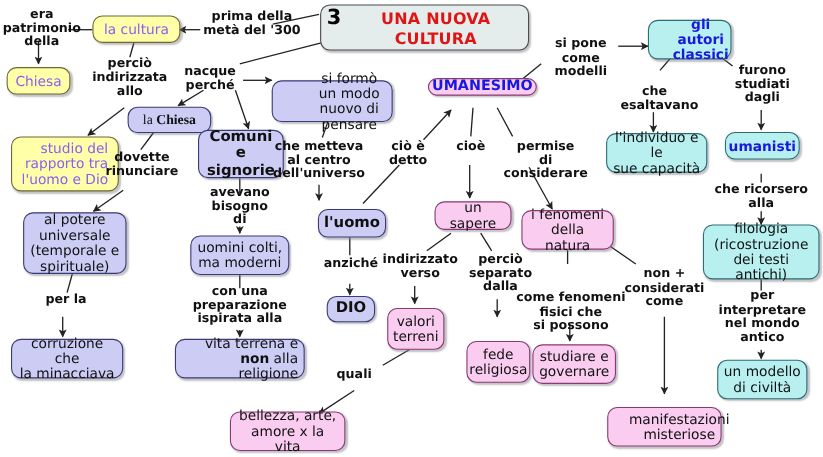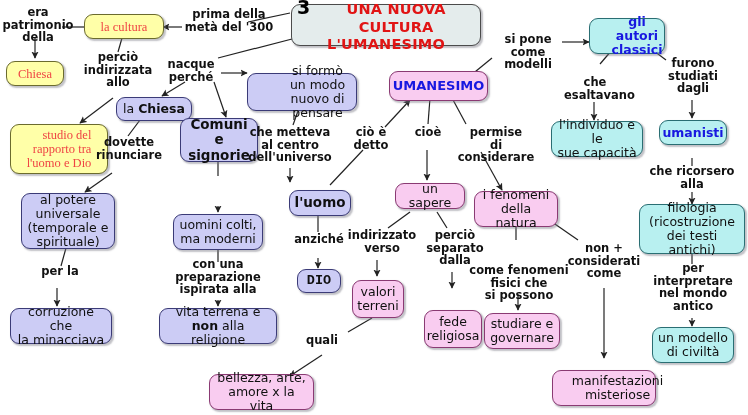--- a/index.html
+++ b/index.html
@@ -31,21 +31,21 @@
     justify-content: center;
     text-align: center;
     border: 1.3px solid #3b3b55;
     border-radius: 9px;
     line-height: 1.12;
     padding: 3px 5px;
     box-shadow: 1.5px 1.5px 1.5px rgba(120,120,130,0.45);
   }
   .node span { display: block; }
   
-  .yellow { background: #ffffa8; border-color: #6b6b2e; color: #ef4444; font-family: Liberation Serif, serif; }
+  .yellow { background: #ffffa8; border-color: #6b6b2e; color: #8b5cf6; }
   .violet { background: #ccccf5; border-color: #3b3b77; color: #101010; }
   .pink   { background: #f9ccf0; border-color: #8a3a73; color: #101010; }
   .cyan   { background: #b8f0f0; border-color: #2a6e73; color: #101010; }
   .grey   { background: #e4ecec; border-color: #4b4b4b; }
 
   .title-box {
     border-radius: 9px;
     border-width: 1.6px;
     flex-direction: column;
     line-height: 1.2;
@@ -157,38 +157,37 @@
       <line x1="552" y1="222" x2="578" y2="240"></line>
       <line x1="604" y1="288" x2="604" y2="358" marker-end="url(#ah)"></line>
     </g>
   </svg>
 
   <div class="node grey title-box" style="left:291px; top:4px; width:190px; height:42px;">
     <div class="title-row">
       <span class="title-num">3</span>
       <span class="title-txt">UNA NUOVA CULTURA</span>
     </div>
-    <span class="title-txt2">L'UMANESIMO</span>
   </div>
 
   <div class="node yellow n-md" style="left:84px; top:14px; width:80px; height:25px;">
     <span>la cultura</span>
   </div>
 
   <div class="node yellow n-md" style="left:6px; top:61px; width:58px; height:25px;">
     <span>Chiesa</span>
   </div>
 
   <div class="node yellow n-md" style="left:10px; top:124px; width:98px; height:50px; white-space:pre-line;text-align:right;">
     <span>studio del
 rapporto tra
 l'uomo e Dio</span>
   </div>
 
-  <div class="node violet n-md" style="left:116px; top:97px; width:76px; height:24px;">
+  <div class="node violet n-md" style="left:116px; top:97px; width:76px; height:24px;font-family:Liberation Serif, serif;">
     <span>la <b>Chiesa</b></span>
   </div>
 
   <div class="node violet n-lg" style="left:180px; top:118px; width:78px; height:44px; font-weight:bold; white-space:pre-line;">
     <span>Comuni e
 signorie</span>
   </div>
 
   <div class="node violet n-md" style="left:21px; top:193px; width:94px; height:56px; white-space:pre-line;">
     <span>al potere
@@ -200,38 +199,38 @@
   <div class="node violet n-md" style="left:10px; top:308px; width:102px; height:36px; white-space:pre-line;">
     <span>corruzione che
 la minacciava</span>
   </div>
 
   <div class="node violet n-md" style="left:173px; top:214px; width:90px; height:36px; white-space:pre-line;">
     <span>uomini colti,
 ma moderni</span>
   </div>
 
-  <div class="node violet n-md" style="left:159px; top:308px; width:118px; height:36px;">
+  <div class="node violet n-md" style="left:159px; top:308px; width:118px; height:36px;text-align:right;">
     <span>vita terrena e<br><b>non</b> alla religione</span>
   </div>
 
   <div class="node violet n-md" style="left:247px; top:73px; width:110px; height:38px; white-space:pre-line;padding-left:36px;">
     <span>si formò un modo
 nuovo di pensare</span>
   </div>
 
   <div class="node violet n-lg" style="left:289px; top:190px; width:62px; height:26px; font-weight:bold;">
     <span>l'uomo</span>
   </div>
 
-  <div class="node violet n-lg" style="left:297px; top:269px; width:44px; height:24px; font-weight:bold;font-family:Liberation Mono, monospace;">
+  <div class="node violet n-lg" style="left:297px; top:269px; width:44px; height:24px; font-weight:bold;">
     <span>DIO</span>
   </div>
 
-  <div class="node pink" style="left:389px; top:71px; width:99px; height:30px;">
+  <div class="node pink" style="left:389px; top:71px; width:99px; height:16px;">
     <span class="blue-bold" style="font-size:13px;">UMANESIMO</span>
   </div>
 
   <div class="node pink n-md" style="left:395px; top:183px; width:70px; height:26px;">
     <span>un sapere</span>
   </div>
 
   <div class="node pink n-md" style="left:352px; top:280px; width:52px; height:38px; white-space:pre-line;">
     <span>valori
 terreni</span>
@@ -299,20 +298,23 @@
 metà del '300</div>
 
   <div class="lbl" style="left:161px; top:58px; width:60px;">nacque
 perché</div>
 
   <div class="lbl" style="left:94px; top:136px; width:70px;">dovette
 rinunciare</div>
 
   <div class="lbl" style="left:32px; top:265px; width:56px;">per la</div>
 
+  <div class="lbl" style="left:186px; top:168px; width:64px;">avevano
+bisogno
+di</div>
 
   <div class="lbl" style="left:168px; top:258px; width:100px;">con una
 preparazione
 ispirata alla</div>
 
   <div class="lbl" style="left:242px; top:126px; width:96px;">che metteva
 al centro
 dell'universo</div>
 
   <div class="lbl" style="left:349px; top:126px; width:44px;">ciò è

